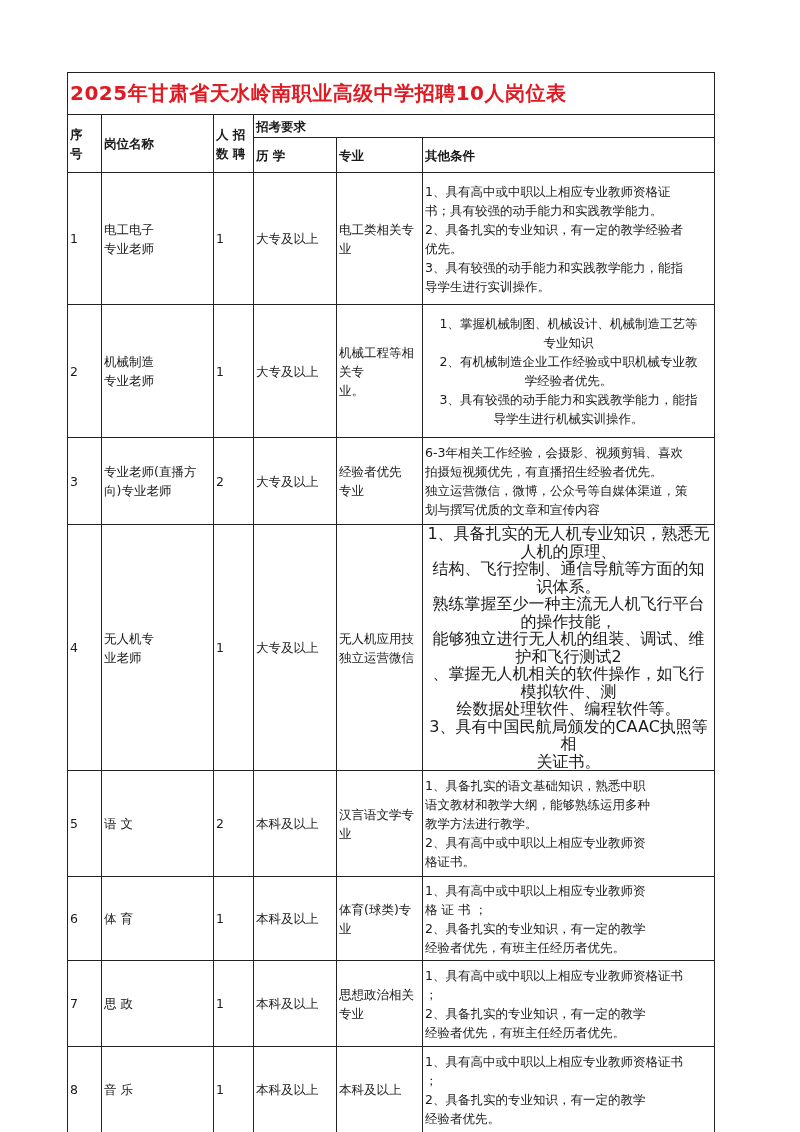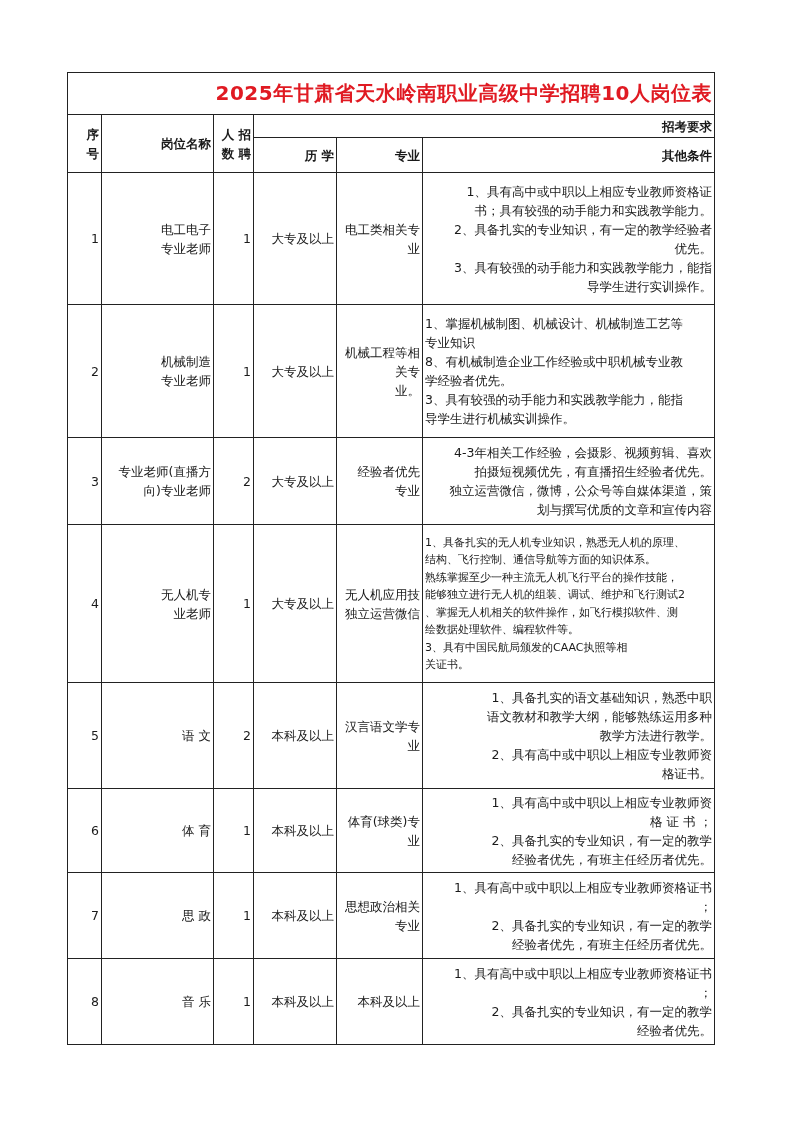--- a/index.html
+++ b/index.html
@@ -4,30 +4,30 @@
 <style>
   html, body { margin: 0; padding: 0; background: #ffffff; }
   body { width: 800px; height: 1132px; position: relative; font-family: "DejaVu Sans", "Liberation Sans", sans-serif; color: #1a1a1a; }
   .page { position: absolute; left: 0; top: 0; width: 800px; height: 1132px; background: #fff; }
   table.recruit {
     position: absolute; left: 67px; top: 72px; width: 647px;
     border-collapse: collapse; table-layout: fixed;
     border: 1.5px solid #111;
   }
   table.recruit td, table.recruit th {
-    border: 1px solid #222; padding: 0 2px; vertical-align: middle; text-align: right;
+    border: 1px solid #222; padding: 0 2px; vertical-align: middle; text-align: left;
     font-size: 12.5px; line-height: 19px; font-weight: normal; overflow: hidden; word-break: break-all;
   }
   .title-cell { height: 41px; color: #e01a22; font-weight: bold !important; font-size: 20px !important; letter-spacing: 0.5px; }
   th.h { font-weight: bold !important; font-size: 12.5px; }
   .sub-row th { height: 34px; }
   .top-head th { height: 22px; }
   td.cond { text-align: center; padding: 2px 4px; margin-top: 25px; }
-  td.cond.left { text-align: left; }
-  td.cond.small { font-size: 11px; line-height: 17.5px; }
+  td.cond.left { text-align: center; }
+  td.cond.small { font-size: 16px; line-height: 17.5px; }
   .num { font-size: 13px; }
   .line { display: block; }
 </style>
 </head>
 <body>
 
 <div class="page">
   <table class="recruit">
     <colgroup>
       <col style="width:34px">
@@ -90,40 +90,40 @@
           <td class="num">1</td>
           <td>大专及以上</td>
           <td>
             <span class="line">机械工程等相</span>
             <span class="line">关专</span>
             <span class="line">业。</span>
           </td>
           <td class="cond left">
             <span class="line">1、掌握机械制图、机械设计、机械制造工艺等</span>
             <span class="line">专业知识</span>
-            <span class="line">8、有机械制造企业工作经验或中职机械专业教</span>
+            <span class="line">2、有机械制造企业工作经验或中职机械专业教</span>
             <span class="line">学经验者优先。</span>
             <span class="line">3、具有较强的动手能力和实践教学能力，能指</span>
             <span class="line">导学生进行机械实训操作。</span>
           </td>
         </tr>
         <tr style="height: 87px;">
           <td class="num">3</td>
           <td>
             <span class="line">专业老师(直播方</span>
             <span class="line">向)专业老师</span>
           </td>
           <td class="num">2</td>
           <td>大专及以上</td>
           <td>
             <span class="line">经验者优先</span>
             <span class="line">专业</span>
           </td>
           <td class="cond">
-            <span class="line">4-3年相关工作经验，会摄影、视频剪辑、喜欢</span>
+            <span class="line">6-3年相关工作经验，会摄影、视频剪辑、喜欢</span>
             <span class="line">拍摄短视频优先，有直播招生经验者优先。</span>
             <span class="line">独立运营微信，微博，公众号等自媒体渠道，策</span>
             <span class="line">划与撰写优质的文章和宣传内容</span>
           </td>
         </tr>
         <tr style="height: 158px;">
           <td class="num">4</td>
           <td>
             <span class="line">无人机专</span>
             <span class="line">业老师</span>

